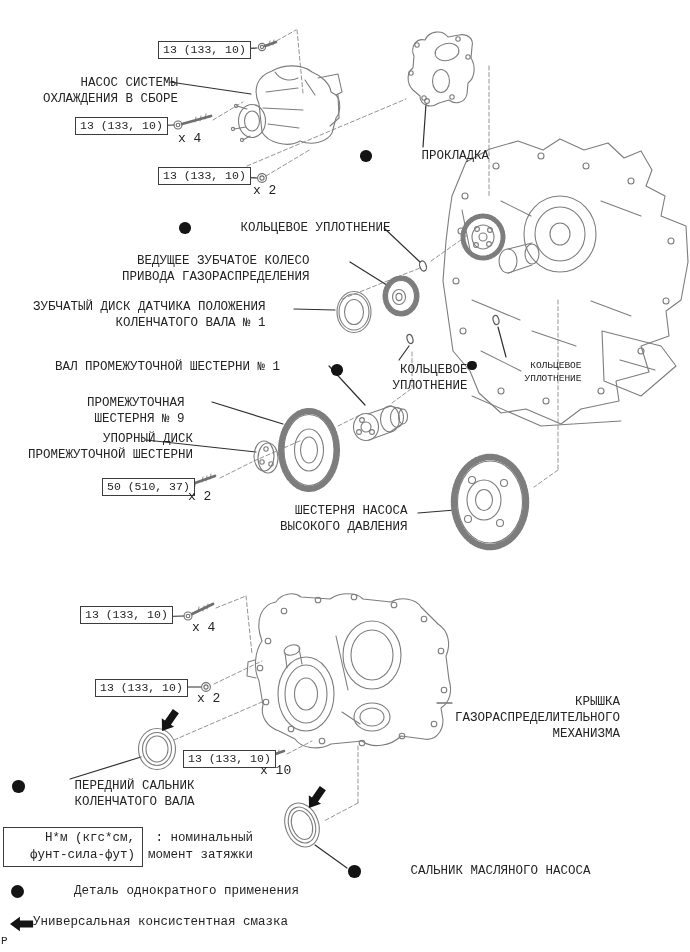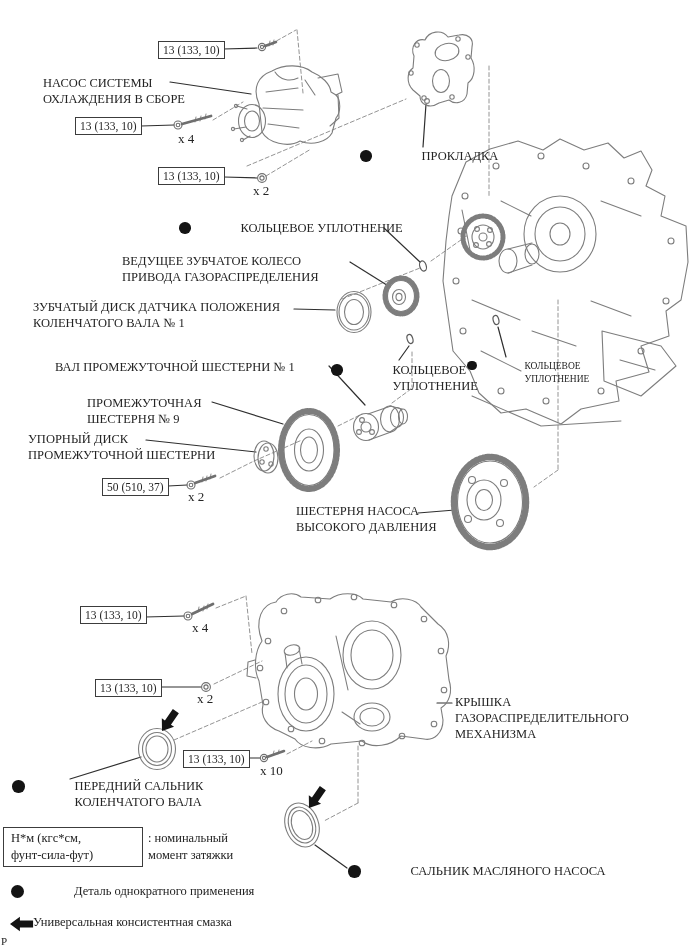--- a/index.html
+++ b/index.html
@@ -1,17 +1,17 @@
 <!DOCTYPE html>
 <html><head>
 <meta charset="utf-8">
 <style>
   html,body{margin:0;padding:0;background:#ffffff;}
   #canvas{position:relative;width:690px;height:952px;background:#fff;overflow:hidden;
-          font-family:Liberation Serif, serif;color:#242424;}
+          font-family:Liberation Mono, monospace;color:#242424;text-align:right;}
   svg#art{position:absolute;left:0;top:0;}
   .tq{position:absolute;border:1.5px solid #3c3c3c;background:#fff;font-size:11.5px;
       line-height:14px;padding:1px 4px;white-space:nowrap;color:#242424;}
   .qty{position:absolute;font-size:13px;white-space:nowrap;}
   .lbl{position:absolute;font-size:12.5px;line-height:16px;white-space:pre-line;}
   .lbl .txt{white-space:pre-line;padding-left:44px;}
   .flex{display:flex;align-items:flex-start;}
   .dot{width:11.5px;height:11.5px;border-radius:50%;background:#141414;flex:0 0 auto;
        margin-right:6px;margin-top:2px;}
   .dot.big{width:12.5px;height:12.5px;}
@@ -344,21 +344,21 @@
   <span class="txt">КОЛЬЦЕВОЕ
 УПЛОТНЕНИЕ</span>
 </div>
 
 <div class="lbl" style="left:87px;top:395px;">ПРОМЕЖУТОЧНАЯ
 ШЕСТЕРНЯ № 9</div>
 
 <div class="lbl" style="left:28px;top:431px;">УПОРНЫЙ ДИСК
 ПРОМЕЖУТОЧНОЙ ШЕСТЕРНИ</div>
 
-<div class="lbl" style="left:280px;top:503px;margin-left:16px;">ШЕСТЕРНЯ НАСОСА
+<div class="lbl" style="left:280px;top:503px;">ШЕСТЕРНЯ НАСОСА
 ВЫСОКОГО ДАВЛЕНИЯ</div>
 
 <div class="lbl" style="left:455px;top:694px;">КРЫШКА
 ГАЗОРАСПРЕДЕЛИТЕЛЬНОГО
 МЕХАНИЗМА</div>
 
 <div class="lbl flex" style="left:348px;top:863px;">
   <span class="dot big"></span>
   <span class="txt">САЛЬНИК МАСЛЯНОГО НАСОСА</span>
 </div>

